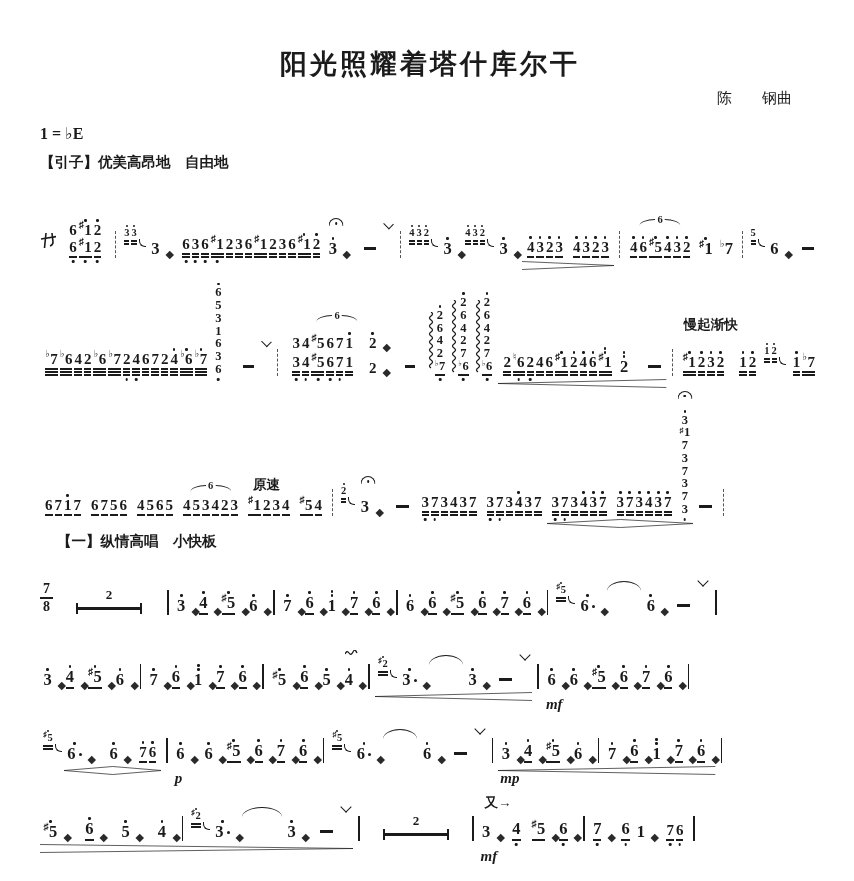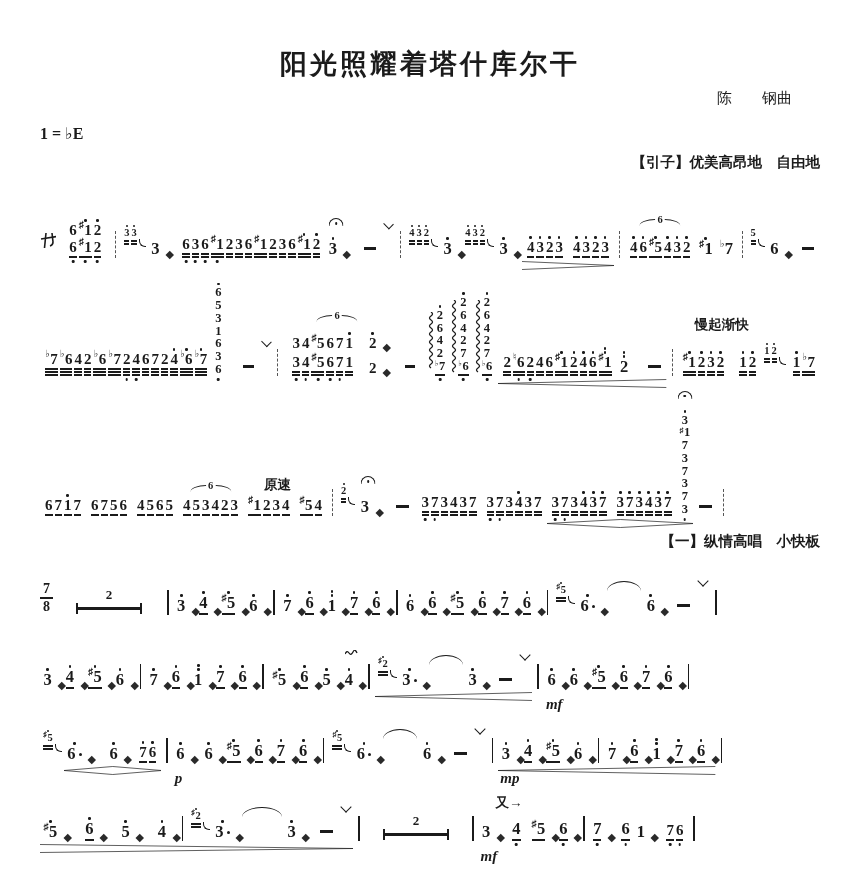--- a/index.html
+++ b/index.html
@@ -3,21 +3,21 @@
 <meta charset="utf-8">
 <style>
   html,body{margin:0;padding:0;background:#fff;}
   body{width:854px;height:881px;overflow:hidden;color:#1b1b1b;
        font-family:"Liberation Serif","DejaVu Serif",serif;}
   .page{position:relative;width:854px;height:881px;padding:0 34px 0 40px;box-sizing:border-box;}
   
   .title{margin-top:46px;text-align:center;font-size:27px;font-weight:700;letter-spacing:3px;}
   .credits{margin-top:5px;text-align:right;padding-right:28px;font-size:15px;line-height:1.5;}
   .keyrow{margin-top:14px;font-size:16px;font-weight:700;}
-  .seclabel{margin-top:10px;font-size:14.5px;font-weight:700;text-align:right;}
+  .seclabel{margin-top:10px;font-size:14.5px;font-weight:700;}
   .seclabel.part1{margin:16px 0 0 17px;}
   
   .sysline{position:relative;display:flex;align-items:flex-end;height:52px;white-space:nowrap;}
   .sysline.l1{margin-top:34px;}
   .sysline.l2{margin-top:66px;}
   .sysline.l3{margin-top:88px;margin-bottom:6px;}
   .sysline.l4{margin-top:12px;}
   .sysline.l5{margin-top:22px;}
   .sysline.l6{margin-top:22px;}
   .sysline.l7{margin-top:26px;}
@@ -60,21 +60,21 @@
   .breath{width:7px;height:7px;border-left:1.6px solid #1b1b1b;border-bottom:1.6px solid #1b1b1b;transform:rotate(-45deg);margin:0 3px 30px 3px;align-self:flex-end;}
   .slur{border-top:1.4px solid #1b1b1b;border-radius:50% 50% 0 0/100% 100% 0 0;height:9px;align-self:flex-end;margin:0 2px 24px 2px;}
   .spacer{display:inline-block;height:1px;}
   .ferm{position:absolute;top:-15px;left:50%;transform:translateX(-50%);width:13px;height:7px;border:1.4px solid #1b1b1b;border-bottom:none;border-radius:13px 13px 0 0;}
   .ferm .fd{position:absolute;left:50%;top:3.2px;width:2.6px;height:2.6px;background:#1b1b1b;border-radius:50%;transform:translateX(-50%);}
   .tup{position:absolute;top:-17px;left:50%;transform:translateX(-50%);display:flex;align-items:flex-start;gap:2px;}
   .tup .arcL,.tup .arcR{width:16px;height:6px;border-top:1.2px solid #1b1b1b;margin-top:4px;}
   .tup .arcL{border-radius:100% 0 0 0;}
   .tup .arcR{border-radius:0 100% 0 0;}
   .tup .tn{font-size:10.5px;font-weight:700;line-height:1;}
-  .abtext{position:absolute;top:-22px;left:17px;font-size:13.5px;font-weight:700;white-space:nowrap;}
+  .abtext{position:absolute;top:-22px;left:6px;font-size:13.5px;font-weight:700;white-space:nowrap;}
   .dyntext{position:absolute;bottom:-24px;left:2px;font-size:15px;font-weight:700;font-style:italic;font-family:"Liberation Serif",serif;}
   .grp{align-items:flex-end;}
   .hairpin{position:absolute;top:100%;left:0;width:100%;height:9px;margin-top:3px;}
   .mrest{position:relative;width:66px;height:22px;margin:0 4px;align-self:flex-end;}
   .mrest .mline{position:absolute;left:0;right:0;bottom:5px;height:3px;background:#1b1b1b;}
   .mrest .tickL,.mrest .tickR{position:absolute;bottom:1px;width:1.6px;height:11px;background:#1b1b1b;}
   .mrest .tickL{left:0;} .mrest .tickR{right:0;}
   .mrest .mnum{position:absolute;left:0;right:0;bottom:12px;text-align:center;font-size:13px;font-weight:700;}
   .tsig{display:inline-flex;flex-direction:column;align-items:center;margin:0 3px 0 0;align-self:flex-end;}
   .tsig .tn2{font-size:14px;font-weight:700;line-height:1.05;}

